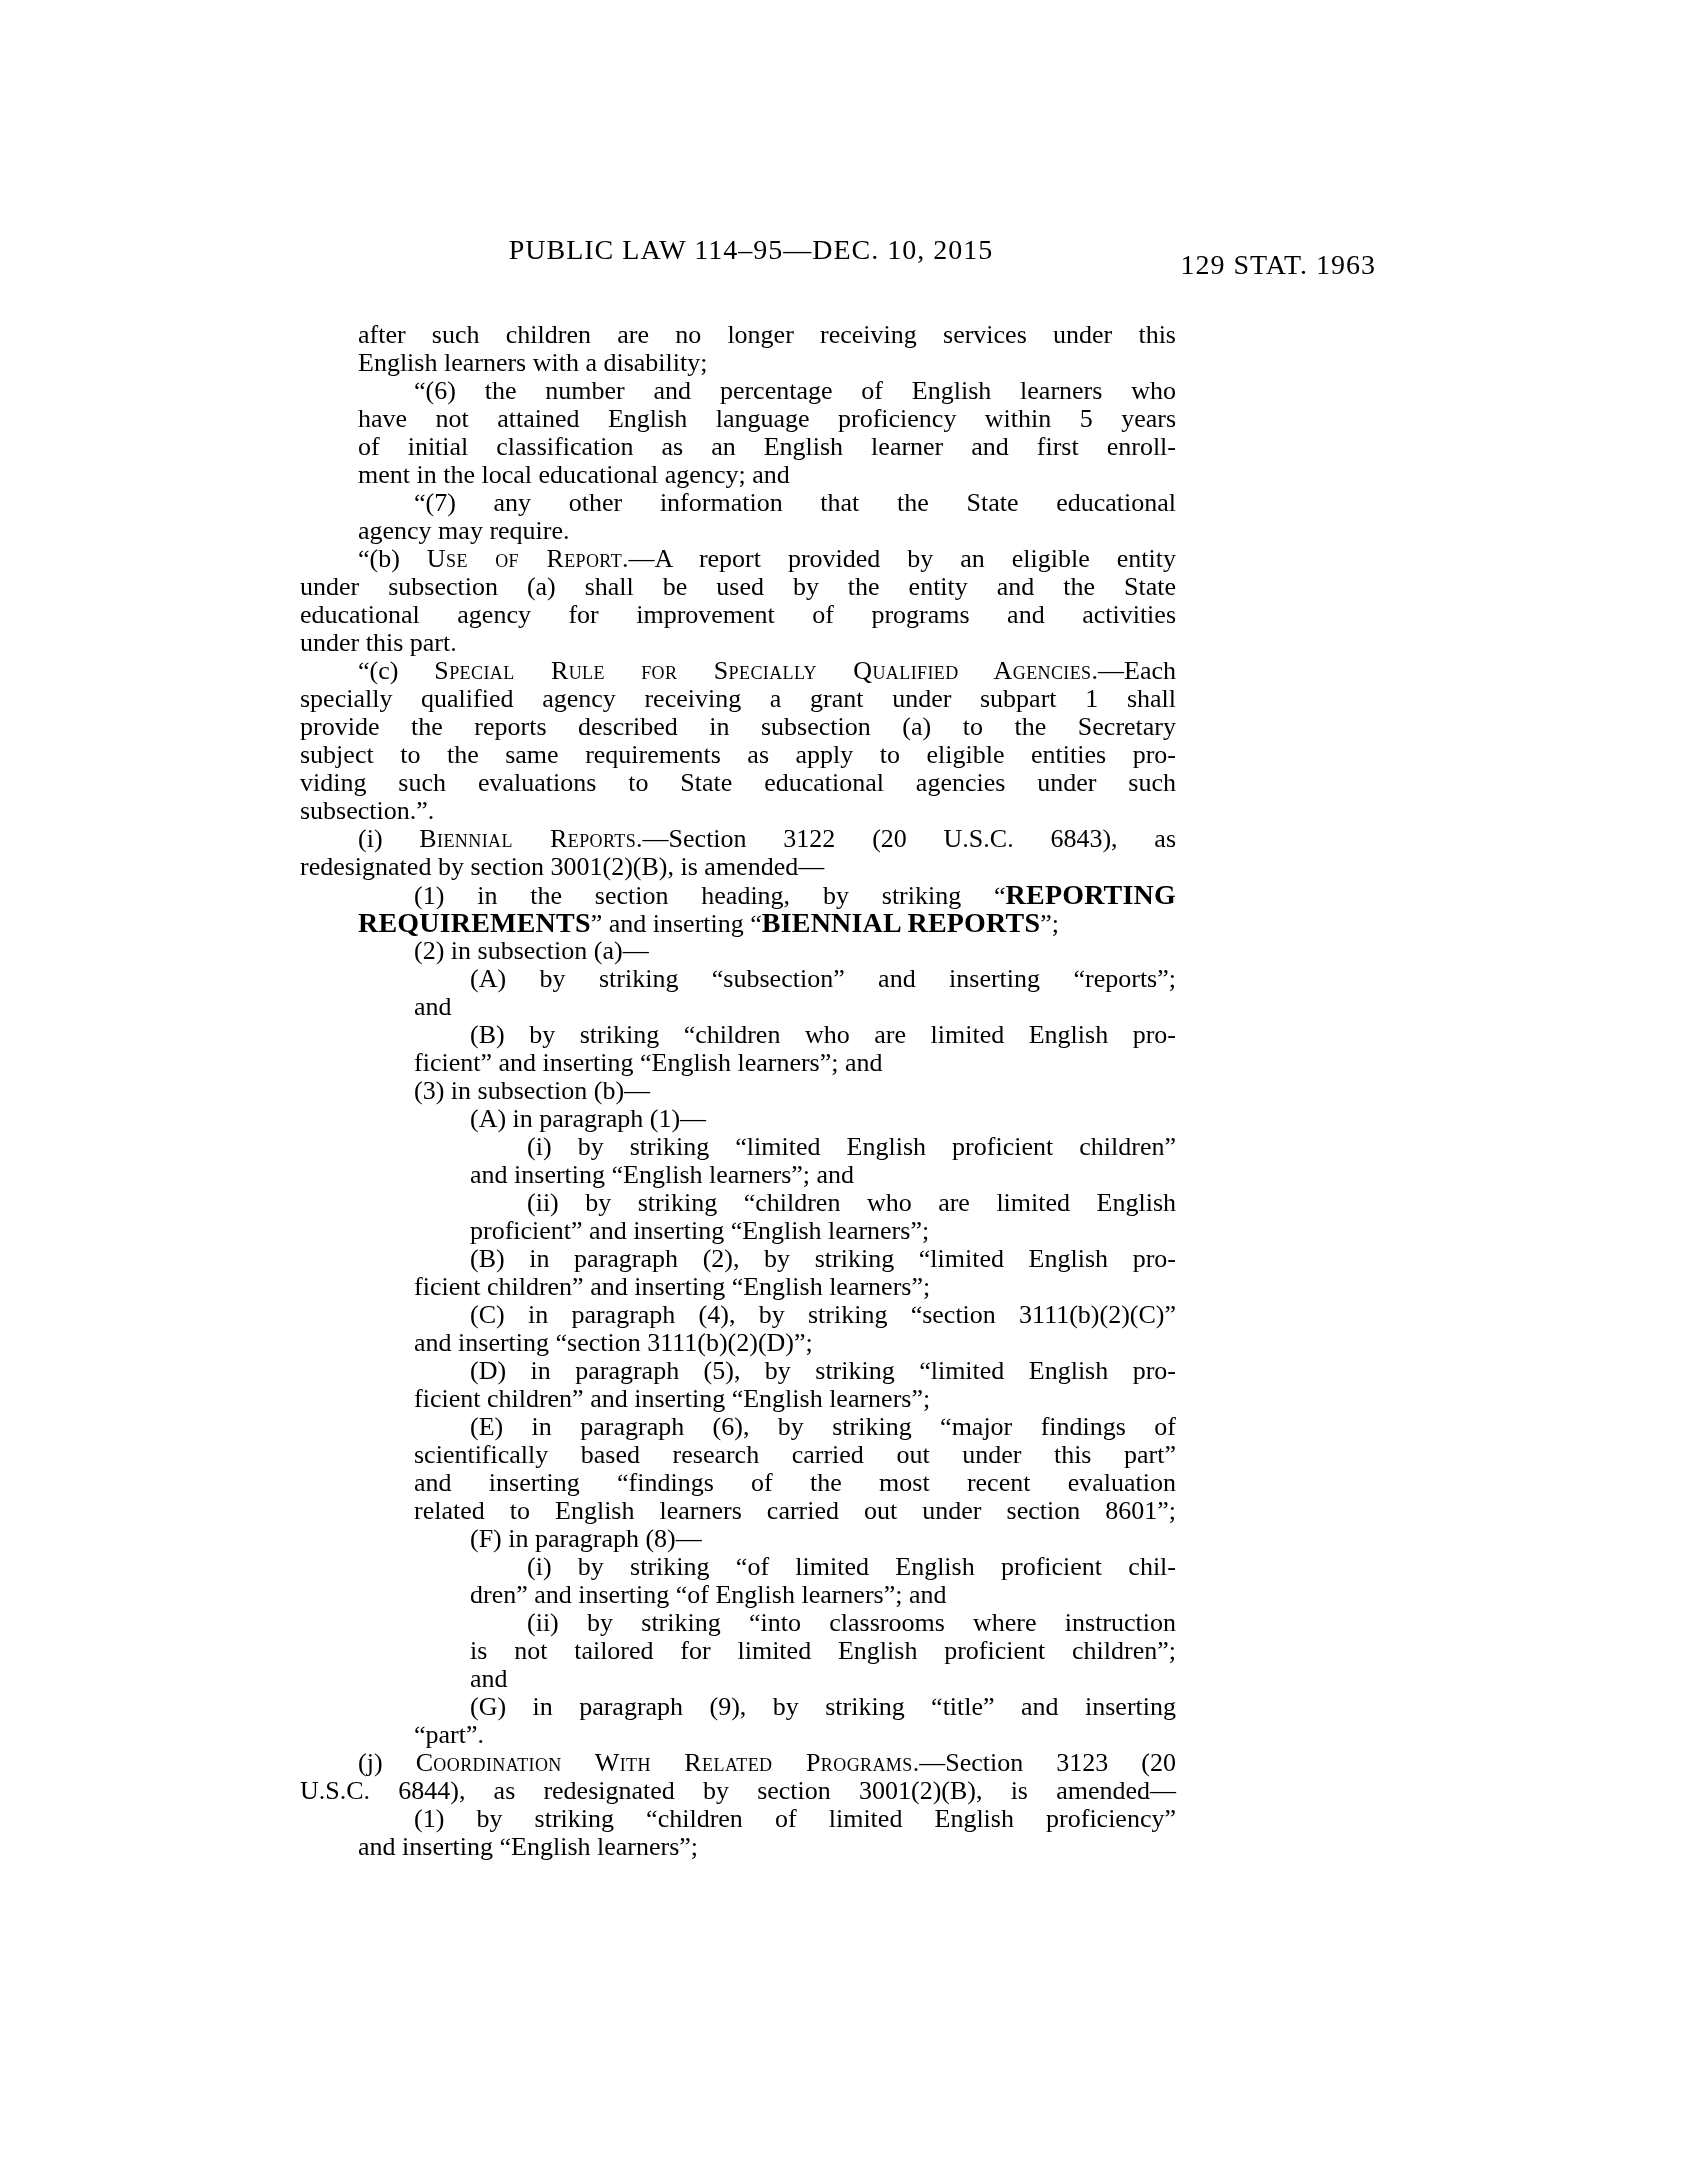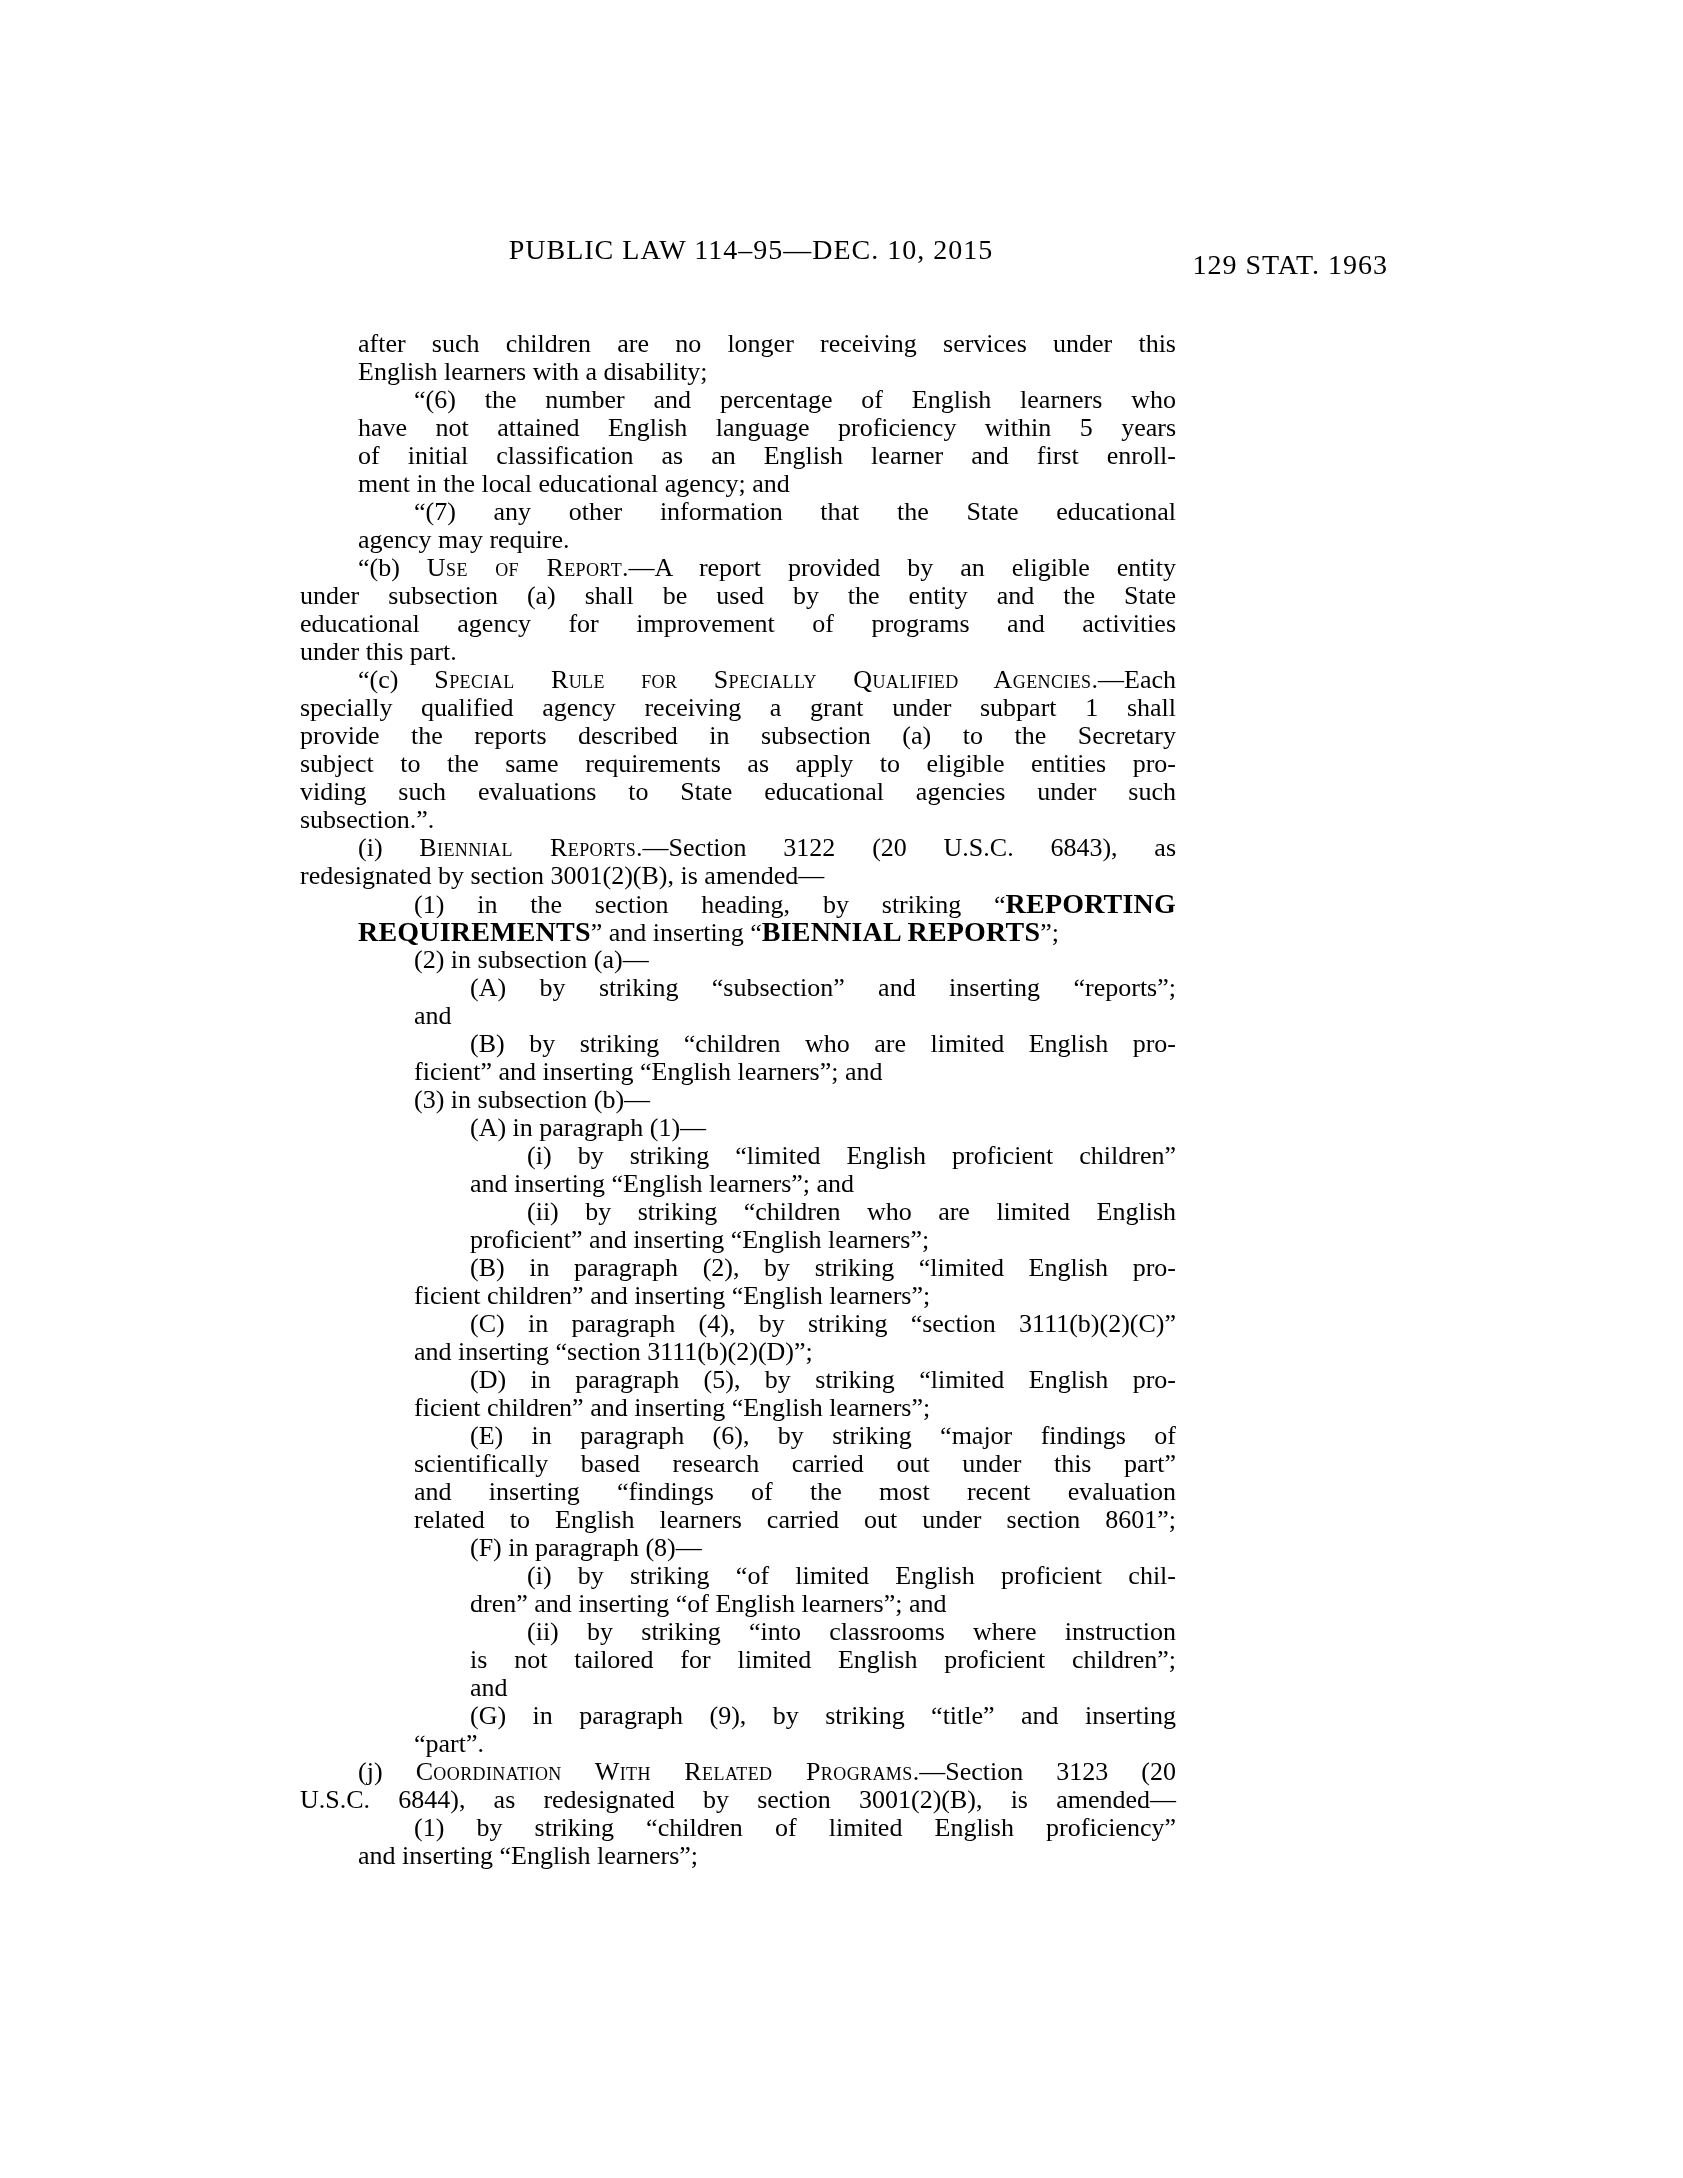--- a/index.html
+++ b/index.html
@@ -20,30 +20,30 @@
     left: 313px;
     top: 234px;
     width: 876px;
     text-align: center;
     font-size: 28px;
     letter-spacing: 1px;
     white-space: nowrap;
   }
   .running-head-stat {
     position: absolute;
-    right: 295px;
+    right: 307px;
     top: 249px;
     font-size: 28px;
     letter-spacing: 1px;
     white-space: nowrap;
   }
   .text-column {
     position: absolute;
     left: 0;
-    top: 330px;
+    top: 321px;
     width: 1683px;
   }
   .line {
     height: 28px;
     line-height: 28px;
     font-size: 26px;
     overflow: hidden;
     padding-right: 507px;
   }
   .line.j { text-align: justify; }

